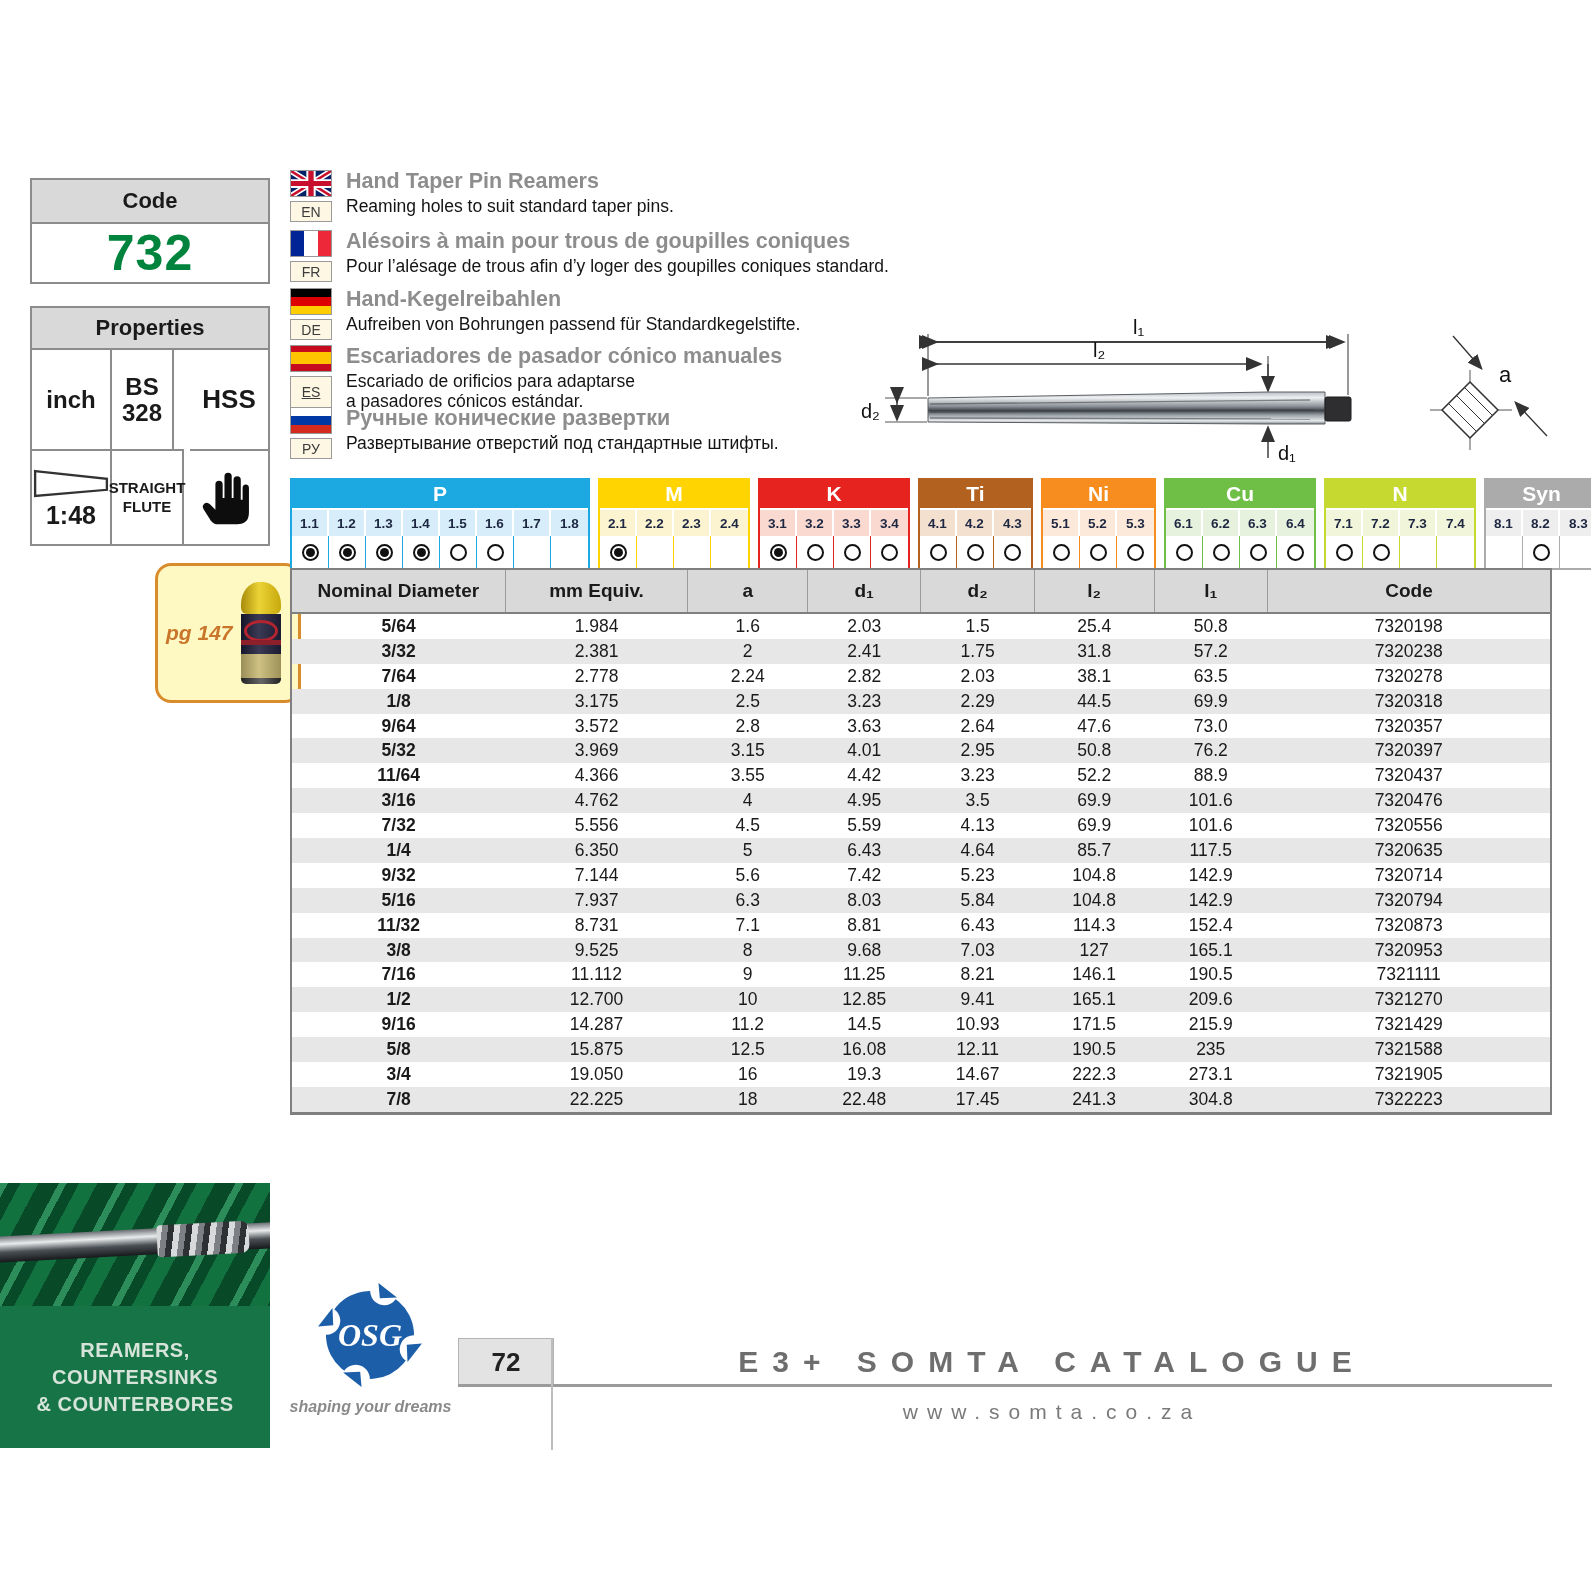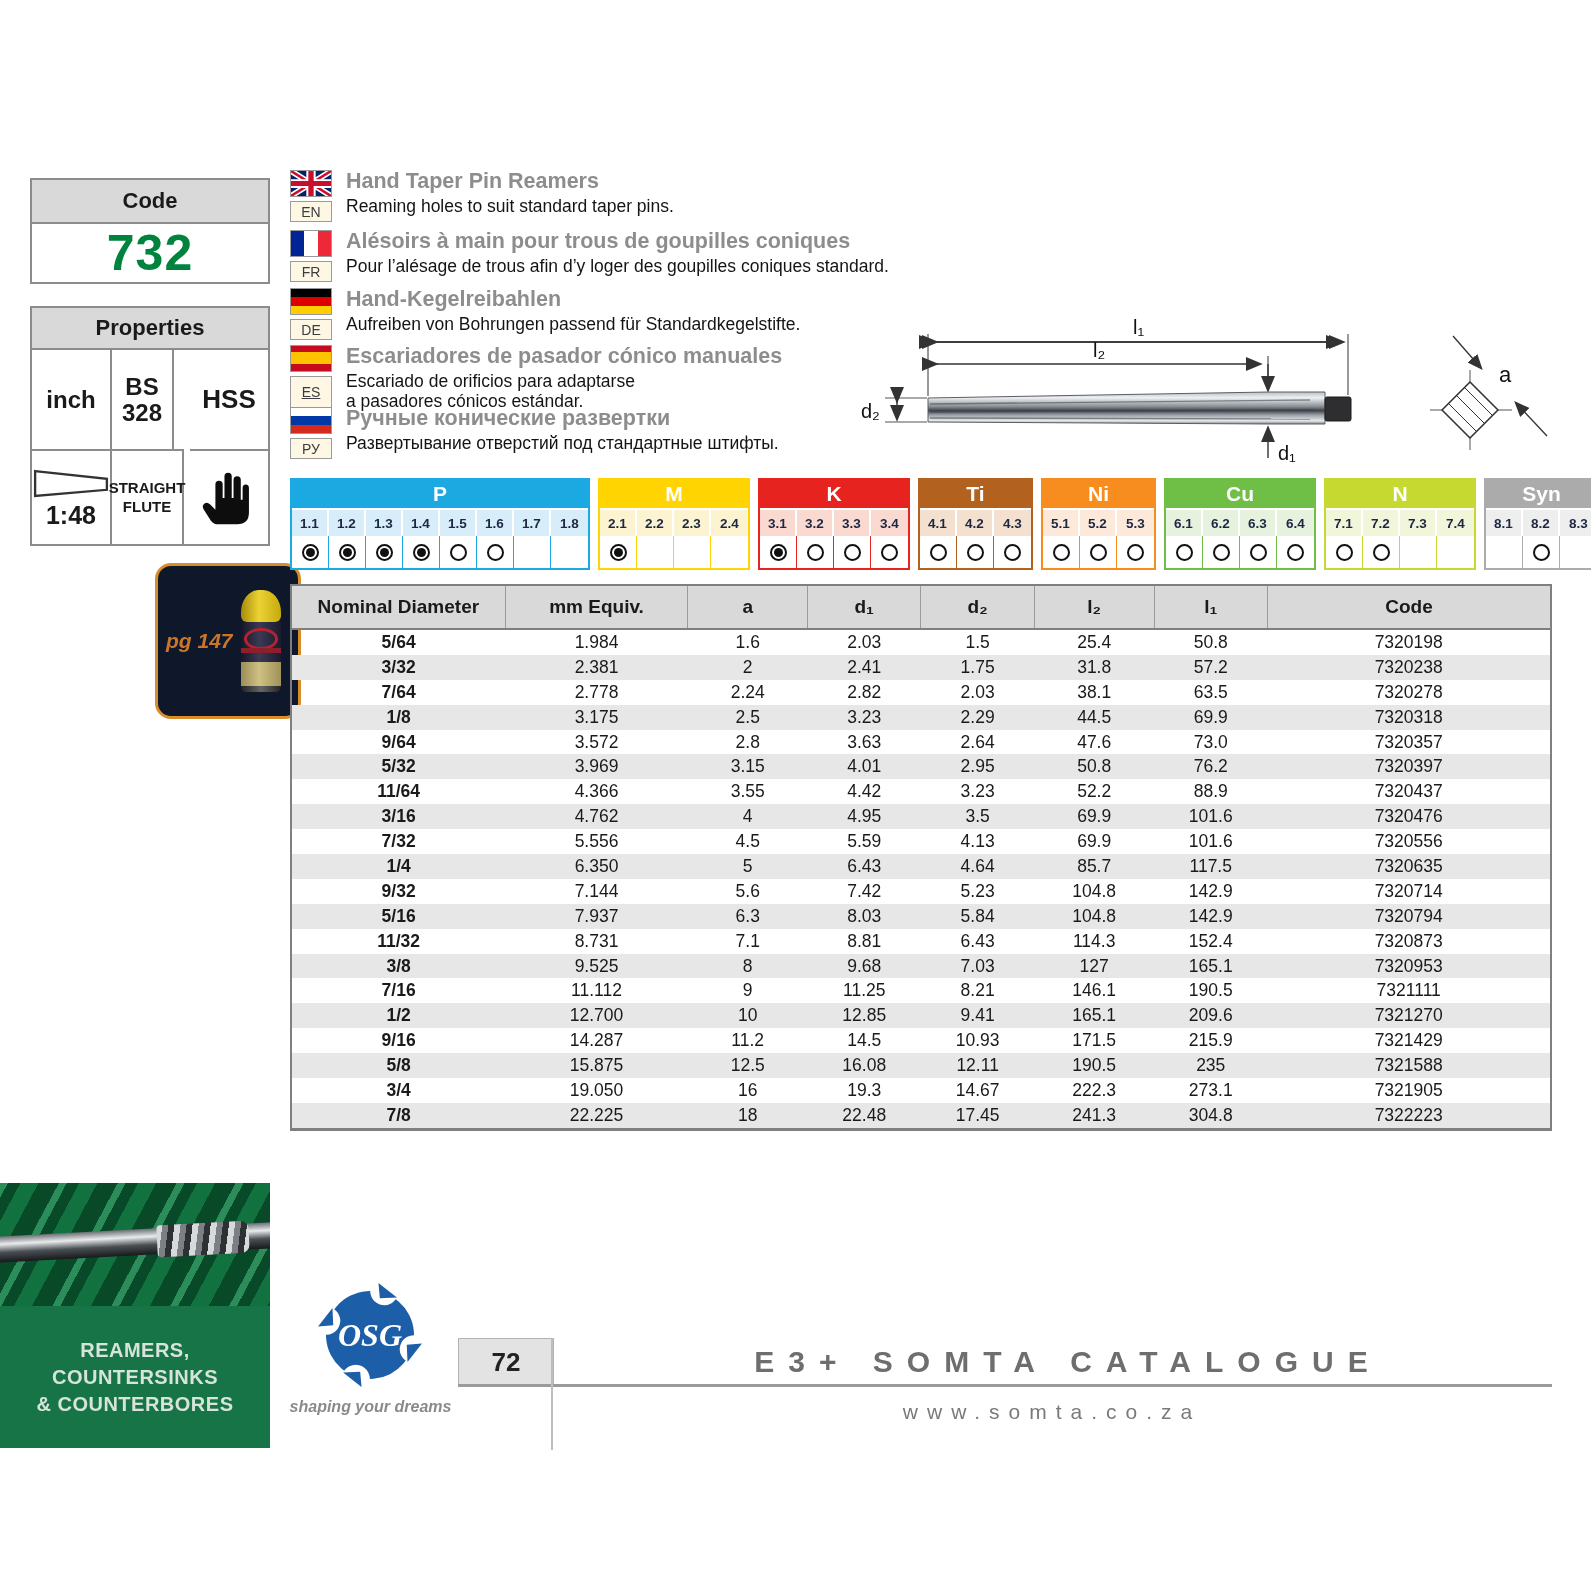--- a/index.html
+++ b/index.html
@@ -19,22 +19,22 @@
         text-align:center;font-weight:bold;}
   .prop-cell:nth-child(3n){border-right:none;}
   .prop-cell:nth-child(-n+3){border-top:none;}
   .prop-inch{font-size:24px;}
   .prop-bs{font-size:24px;line-height:1.05;width:60px;}
   .prop-hss{font-size:26px;text-align:right;}
   .prop-ratio{font-size:25px;margin-top:2px;}
   .prop-flute{font-size:15px;line-height:1.25;width:70px;}
 
   
-  .pgref{border:3px solid #d98c2b;border-radius:16px;background:#0f172a;
-        display:flex;align-items:center;padding:12px 8px;}
+  .pgref{border:3px solid #d98c2b;border-radius:16px;background:#fef9c3;
+        display:flex;align-items:center;padding:4px 8px;}
   .pgref-label{font-style:italic;font-weight:bold;font-size:21px;color:#c9762b;white-space:nowrap;}
   .spraycan{width:40px;height:102px;margin-left:8px;display:flex;flex-direction:column;}
   .can-cap{height:32px;background:linear-gradient(90deg,#a88a0a,#ecd335 45%,#c7a90d);
            border-radius:45% 45% 6px 6px / 70% 70% 6px 6px;}
   .can-body{height:40px;background:linear-gradient(90deg,#15152a,#3a3a55 45%,#1a1a30);position:relative;}
   .can-oval{position:absolute;left:3px;right:3px;top:6px;height:16px;border:3px solid #b32430;border-radius:50%;}
   .can-band{position:absolute;left:0;right:0;top:26px;height:5px;background:#8c1f2a;}
   .can-label{height:24px;background:linear-gradient(90deg,#9a8d58,#cfc183 45%,#9f9259);}
   .can-base{height:6px;background:linear-gradient(90deg,#222,#666 50%,#222);border-radius:0 0 5px 5px;}
 
@@ -441,21 +441,21 @@
         <div class="msel-row">
           <div class="msel-cell msel-radio"></div>
           <div class="msel-cell msel-radio">
             <span class="radio"></span>
           </div>
           <div class="msel-cell msel-radio"></div>
         </div>
       </div>
     </div>
 
-  <div class="abs" style="left:290px;top:584px;">
+  <div class="abs" style="left:290px;top:568px;">
     <table class="dtab">
       <colgroup>
         <col style="width:17%">
           <col style="width:14.5%">
           <col style="width:9.5%">
           <col style="width:9%">
         <col style="width:9%">
           <col style="width:9.5%">
           <col style="width:9%">
           <col style="width:22.5%">
@@ -702,16 +702,16 @@
       <polygon points="8,52 -14,44 2,38" fill="#1c5ea8"></polygon>
       <polygon points="-52,8 -44,-14 -38,2" fill="#1c5ea8"></polygon>
     </g>
     <text x="67" y="64" text-anchor="middle" fill="#fff" font-size="32" font-style="italic" font-weight="bold" font-family="Liberation Serif, DejaVu Serif, serif">OSG</text>
   </svg>
   <div class="abs osg-tag" style="left:283px;top:1398px;width:175px;">shaping your dreams</div>
 
   <div class="abs pagenum" style="left:458px;top:1338px;width:94px;height:47px;">72</div>
   <div class="abs hline" style="left:458px;top:1384px;width:1094px;height:3px;"></div>
   <div class="abs vline" style="left:551px;top:1338px;width:2px;height:112px;"></div>
-  <div class="abs cat-title" style="left:568px;top:1345px;width:1000px;">E3+  SOMTA  CATALOGUE</div>
+  <div class="abs cat-title" style="left:552px;top:1345px;width:1000px;">E3+  SOMTA  CATALOGUE</div>
   <div class="abs site" style="left:552px;top:1400px;width:1000px;">www.somta.co.za</div>
 
 </div>
 
 </body></html>

